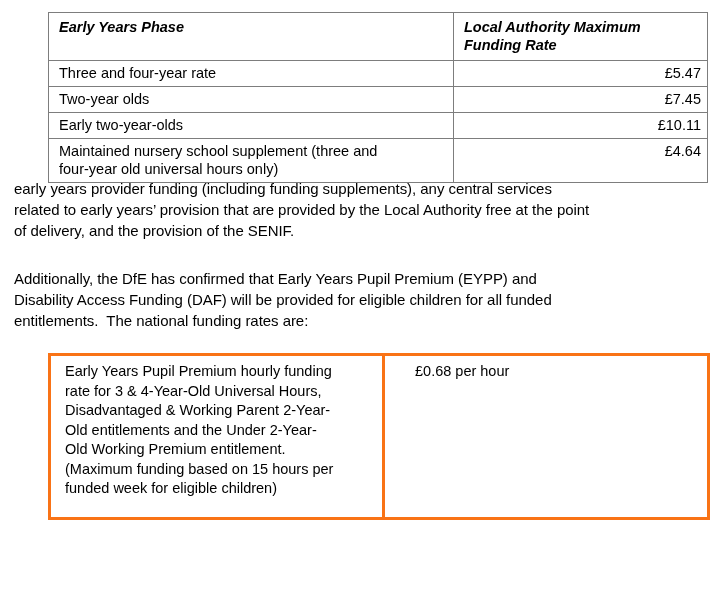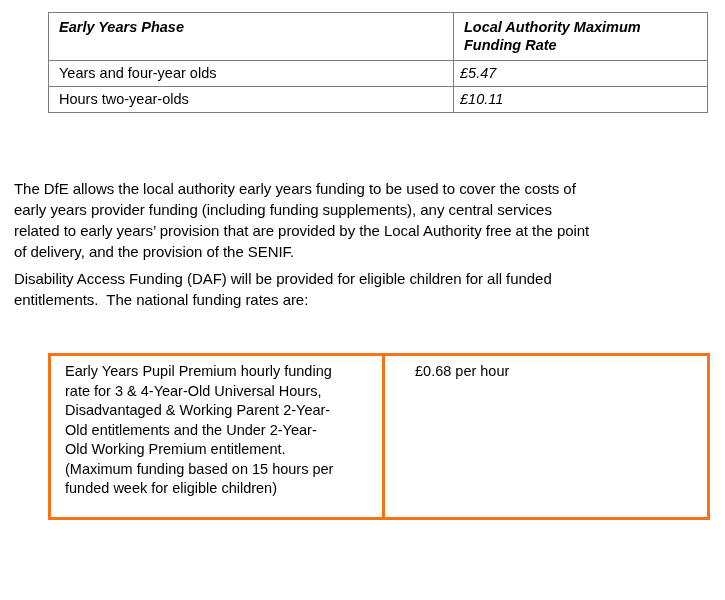--- a/index.html
+++ b/index.html
@@ -37,23 +37,22 @@
   .table1 .col-phase   { width: 405px; }
   .table1 .col-rate    { width: 254px; }
 
   .table1 thead td {
     font-weight: bold;
     font-style: italic;
     padding-top: 5px;
     padding-bottom: 6px;
   }
   .table1 .rate-cell {
-    text-align: left;
+    text-align: right;
     padding-left: 6px;
-    font-style: italic;
   }
 
   
   .para {
     position: absolute;
     left: 14px;
     font-size: 15px;
     line-height: 21px;
     width: 700px;
     letter-spacing: -0.05px;
@@ -110,38 +109,49 @@
     <tr>
       <td>Early Years Phase</td>
       <td>
         <span class="ln" style="display:block">Local Authority Maximum</span>
         <span class="ln" style="display:block">Funding Rate</span>
       </td>
     </tr>
   </thead>
   <tbody>
     <tr>
-      <td>Years and four-year olds</td>
+      <td>Three and four-year rate</td>
       <td class="rate-cell">£5.47</td>
     </tr>
     <tr>
-      <td>Hours two-year-olds</td>
+      <td>Two-year olds</td>
+      <td class="rate-cell">£7.45</td>
+    </tr>
+    <tr>
+      <td>Early two-year-olds</td>
       <td class="rate-cell">£10.11</td>
+    </tr>
+    <tr>
+      <td>
+        <span class="ln" style="display:block">Maintained nursery school supplement (three and</span>
+        <span class="ln" style="display:block">four-year old universal hours only)</span>
+      </td>
+      <td class="rate-cell">£4.64</td>
     </tr>
   </tbody>
 </table>
 
 <div class="para para-1">
-  <span class="ln">The DfE allows the local authority early years funding to be used to cover the costs of</span>
   <span class="ln">early years provider funding (including funding supplements), any central services</span>
   <span class="ln">related to early years’ provision that are provided by the Local Authority free at the point</span>
   <span class="ln">of delivery, and the provision of the SENIF.</span>
 </div>
 
 <div class="para para-2">
+  <span class="ln">Additionally, the DfE has confirmed that Early Years Pupil Premium (EYPP) and</span>
   <span class="ln">Disability Access Funding (DAF) will be provided for eligible children for all funded</span>
   <span class="ln">entitlements.  The national funding rates are:</span>
 </div>
 
 <table class="table2">
   <colgroup>
     <col class="col-desc">
     <col class="col-value">
   </colgroup>
   <tbody>

